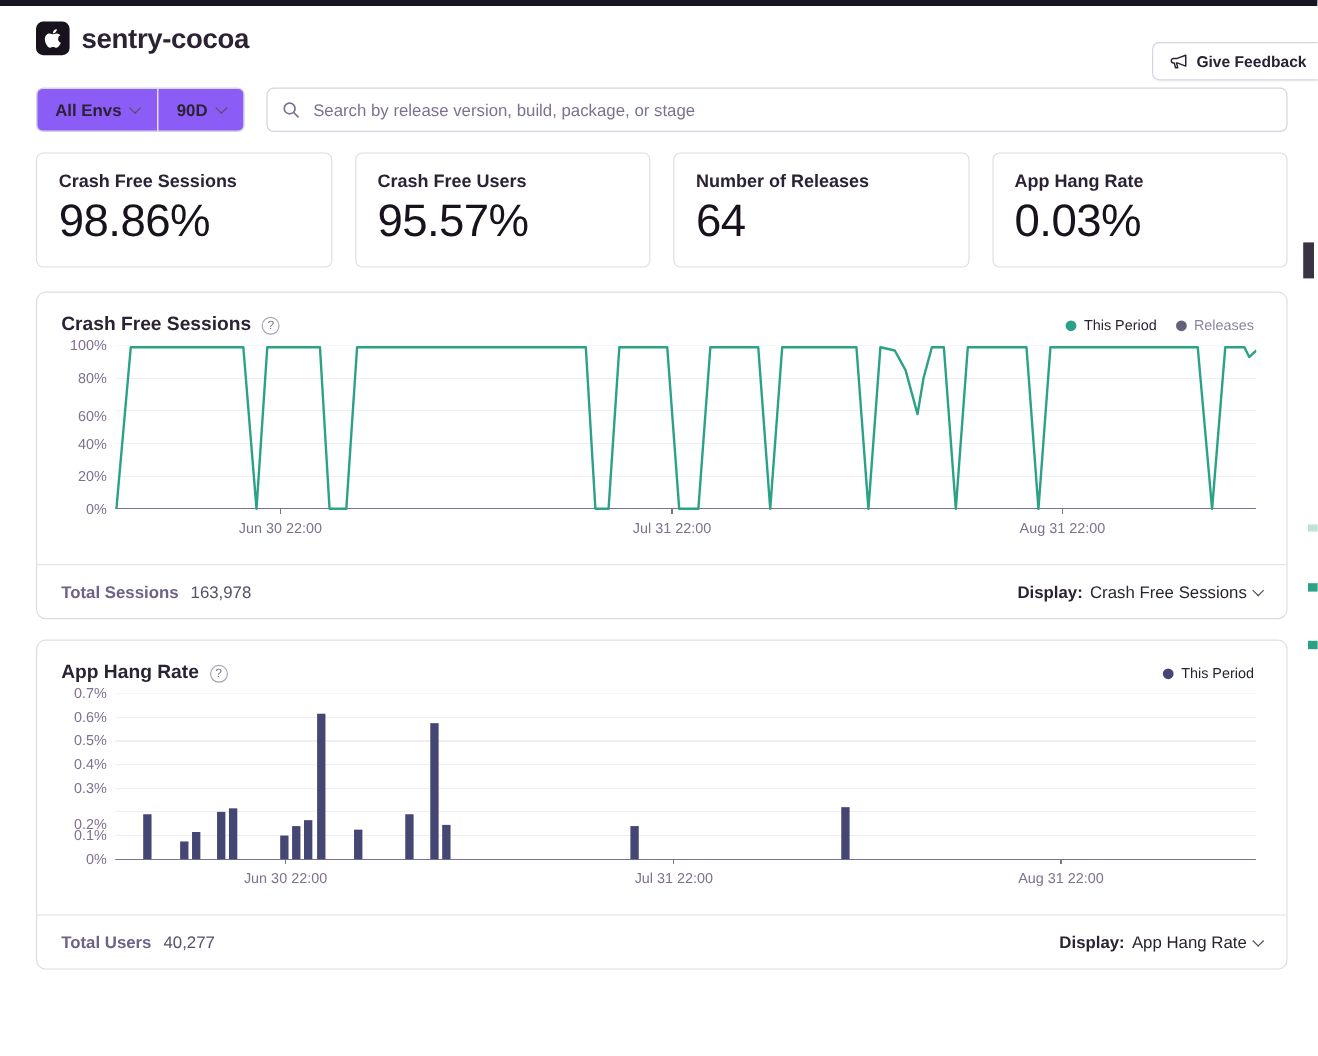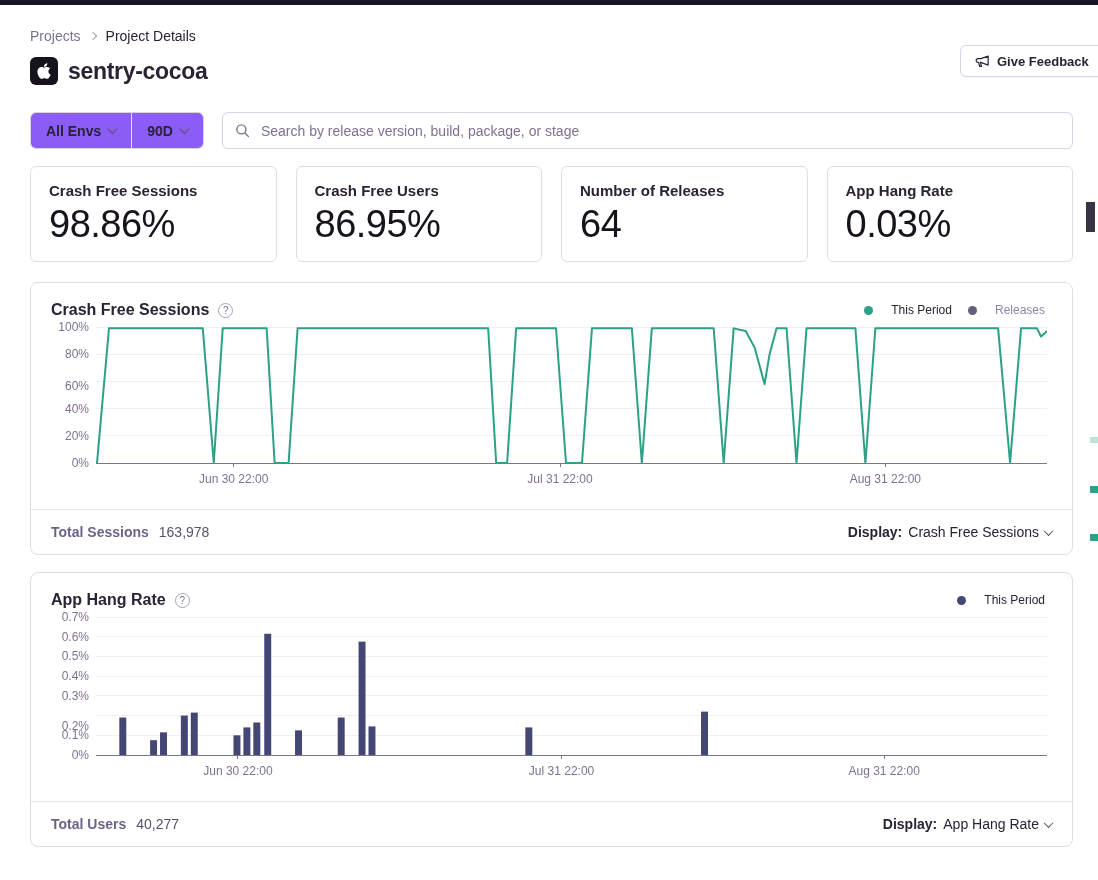--- a/index.html
+++ b/index.html
@@ -49,21 +49,21 @@
   .stat-value { font-size:38px; color:#18121c; margin-top:4px; letter-spacing:-0.5px; }
 
   
   .chart-card { margin-top:20px; background:#fff; border:1px solid #e0dce5; border-radius:8px; }
   .chart-card + .chart-card { margin-top:17px; }
   .chart-header { display:flex; align-items:center; padding:18px 27px 0 20px; }
   .chart-title { font-size:16px; font-weight:bold; margin:0; color:#2b2233; }
   .help-icon { width:15px; height:15px; border:1px solid #aaa1b5; border-radius:50%; margin-left:9px;
     color:#80708f; font-size:10px; line-height:13px; text-align:center; cursor:pointer; flex:none; }
   .legend { margin-left:auto; display:flex; gap:16px; align-items:center; }
-  .legend-item { display:flex; align-items:center; gap:18px; font-size:12px; color:#2b2233; cursor:pointer; }
+  .legend-item { display:flex; align-items:center; gap:6px; font-size:12px; color:#2b2233; cursor:pointer; }
   .legend-item.muted { color:#8d85a0; }
   .legend-dot { width:9px; height:9px; border-radius:50%; flex:none; }
 
   .chart-area { position:relative; margin:8px 25px 0 65px; }
   .chart-area svg { display:block; width:100%; }
   .y-label { position:absolute; right:calc(100% + 7px); font-size:12px; color:#80708f; width:42px;
     text-align:right; }
   .x-axis { position:relative; margin:2px 25px 0 65px; height:20px; }
   .x-label { position:absolute; transform:translateX(-50%); font-size:12px; color:#80708f; top:2px;
     white-space:nowrap; }
@@ -89,25 +89,20 @@
   .frag-teal1 { left:1090px; top:486px; width:8px; height:7px; background:#2ba185; }
   .frag-teal2 { left:1090px; top:534px; width:8px; height:7px; background:#2ba185; }
 </style>
 </head>
 <body>
 
 <div class="topbar"></div>
 
 <div class="container">
 
-  <div class="crumb-row">
-    <span class="crumb-link">Projects</span>
-    <span class="crumb-sep"></span>
-    <span class="crumb-current">Project Details</span>
-  </div>
 
   <button class="feedback-btn">
     <span style="display:flex;">
       <svg width="15" height="15" viewBox="0 0 16 16">
           <path d="M14 2.2 6.3 5H3.2a2 2 0 0 0 0 4h.6l1.1 4.3h2L5.8 9h.5L14 11.8V2.2z" fill="none" stroke="#2b2233" stroke-width="1.3" stroke-linejoin="round"></path>
         </svg>
     </span>
     <span>Give Feedback</span>
   </button>
 
@@ -143,21 +138,21 @@
     </div>
   </div>
 
   <div class="stats-row">
     <div class="stat-card">
       <div class="stat-label">Crash Free Sessions</div>
       <div class="stat-value">98.86%</div>
     </div>
     <div class="stat-card">
       <div class="stat-label">Crash Free Users</div>
-      <div class="stat-value">86.95%</div>
+      <div class="stat-value">95.57%</div>
     </div>
     <div class="stat-card">
       <div class="stat-label">Number of Releases</div>
       <div class="stat-value">64</div>
     </div>
     <div class="stat-card">
       <div class="stat-label">App Hang Rate</div>
       <div class="stat-value">0.03%</div>
     </div>
   </div>

